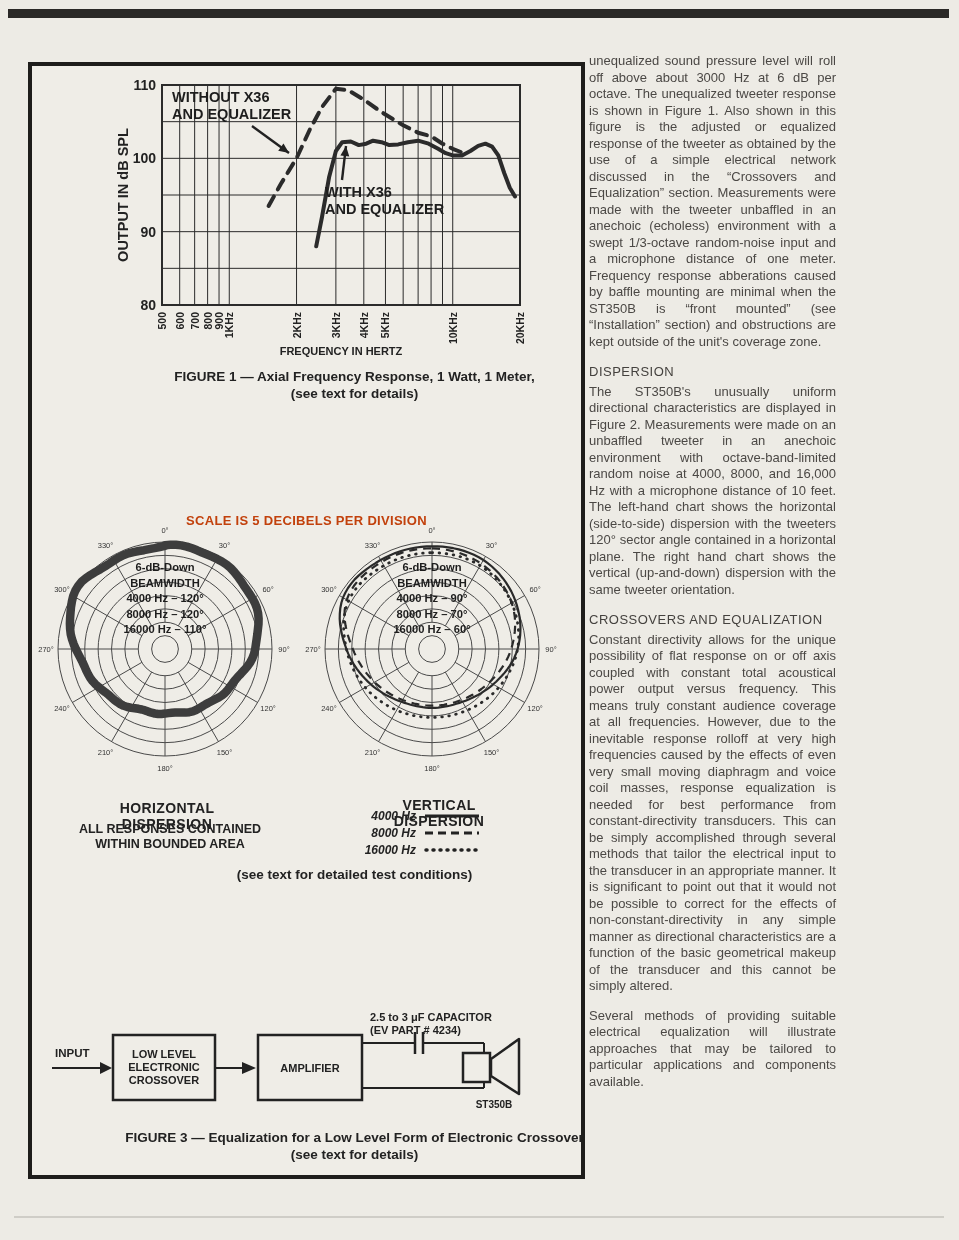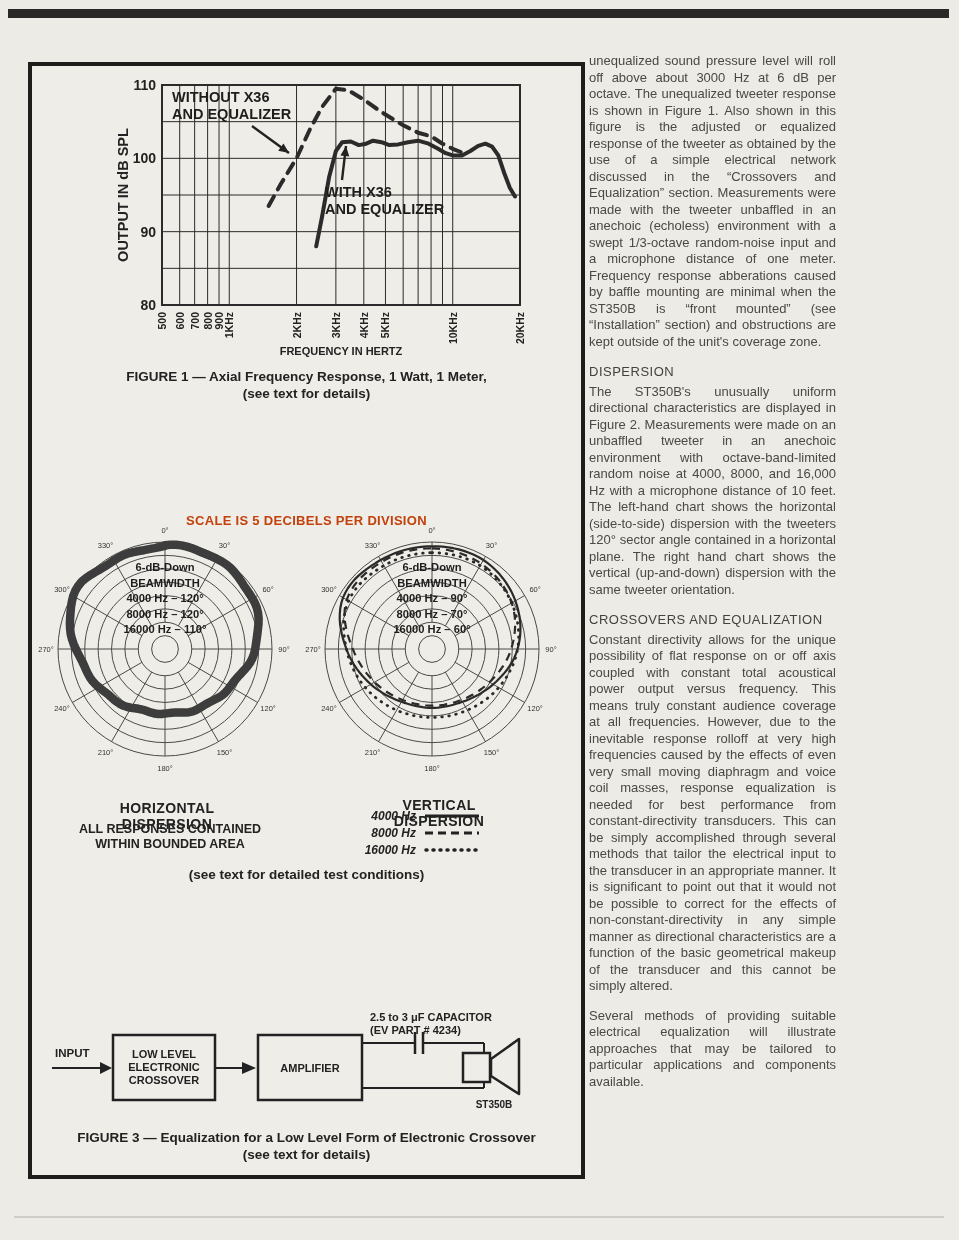--- a/index.html
+++ b/index.html
@@ -3,21 +3,21 @@
 <meta charset="utf-8">
 <style>
   html,body{margin:0;padding:0;background:#d8d6d0;}
   .page{position:relative;width:959px;height:1240px;background:#edebe5;overflow:hidden;
         font-family:"Liberation Sans",sans-serif;color:#262626;}
   .top-edge{position:absolute;left:8px;top:9px;width:941px;height:9px;background:#2b2927;}
   .bottom-edge{position:absolute;left:14px;top:1216px;width:930px;height:2px;background:#cfcdc7;}
   .figure-box{position:absolute;left:28px;top:62px;width:549px;height:1109px;
               border:4px solid #1e1d1b;background:#efede7;}
   .abs{position:absolute;}
-  .fig-caption{font-weight:bold;font-size:13.5px;line-height:17px;text-align:center;color:#222;width:100%;}
+  .fig-caption{font-weight:bold;font-size:13.5px;line-height:17px;text-align:center;color:#222;width:100%;margin-left:48px;}
   .fig-caption div{white-space:nowrap;}
   .scale-note{font-weight:bold;font-size:13px;letter-spacing:.3px;text-align:center;width:100%;color:#c2410c;}
   .disp-title{font-weight:bold;font-size:14px;line-height:16px;text-align:center;color:#222;letter-spacing:.4px;margin-top:28px;}
   .bounded-note{font-weight:bold;font-size:12.5px;line-height:15px;text-align:center;color:#222;}
   .legend{font-weight:bold;font-size:12px;color:#222;}
   .legend-row{display:flex;align-items:center;height:17px;}
   .legend-label{display:inline-block;width:66px;text-align:right;margin-right:7px;}
   .legend-line line{stroke:#222;}
   .ls-solid{stroke-width:3;}
   .ls-dashed{stroke-width:3;stroke-dasharray:8 5;}

